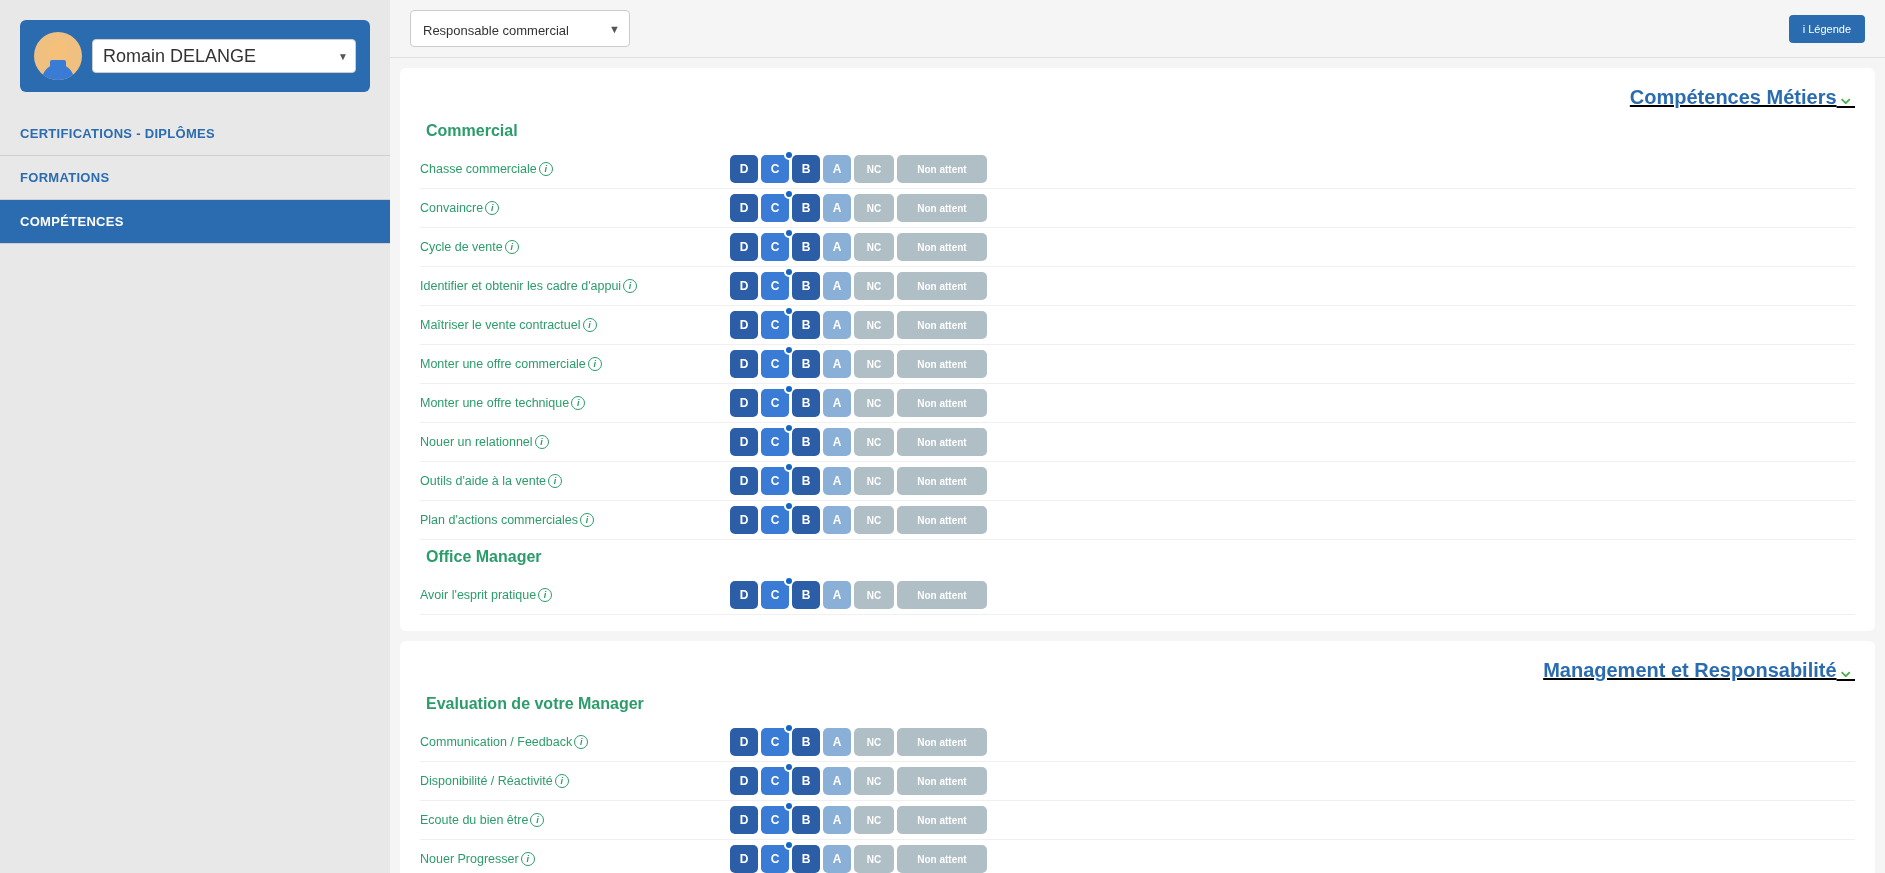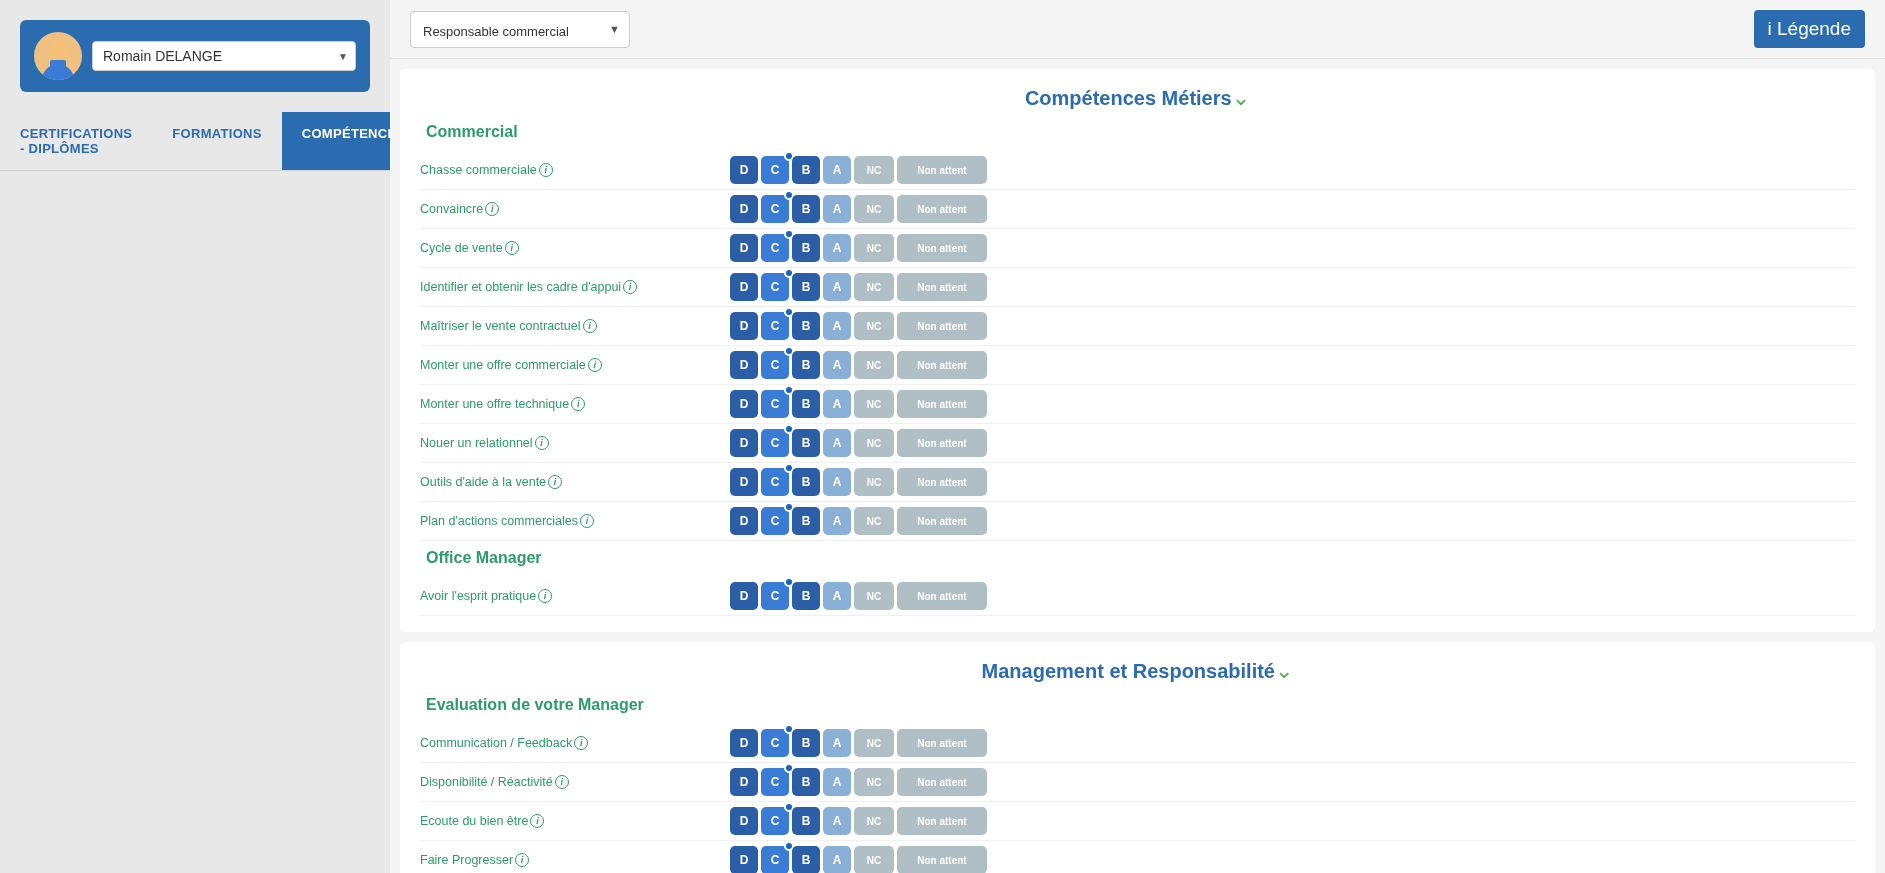--- a/index.html
+++ b/index.html
@@ -35,38 +35,38 @@
     .profile-select-wrapper {
       flex: 1;
       position: relative;
     }
     .profile-select {
       width: 100%;
       background: white;
       border: 1px solid #ccc;
       border-radius: 4px;
       padding: 6px 28px 6px 10px;
-      font-size: 14px;
+      font-size: 18px;
       color: #333;
       appearance: none;
       cursor: pointer;
     }
     .select-arrow {
       position: absolute;
       right: 8px;
       top: 50%;
       transform: translateY(-50%);
       font-size: 10px;
       color: #555;
       pointer-events: none;
     }
 
     .sidebar-nav {
       display: flex;
-      flex-direction: row;
+      flex-direction: column;
     }
     .sidebar-nav-item {
       padding: 14px 20px;
       font-size: 13px;
       color: #2b6cb0;
       font-weight: 600;
       cursor: pointer;
       border-bottom: 1px solid #d0d0d0;
       background: #e8e8e8;
       letter-spacing: 0.3px;
@@ -123,39 +123,40 @@
       pointer-events: none;
       font-size: 11px;
       color: #555;
     }
     .legende-button {
       background: #2b6cb0;
       color: white;
       border: none;
       border-radius: 4px;
       padding: 8px 14px;
-      font-size: 19px;
+      font-size: 11px;
       cursor: pointer;
       display: flex;
       align-items: center;
       gap: 5px;
     }
 
     
     .section {
       background: white;
       margin: 10px 10px;
       border-radius: 6px;
       padding: 16px 20px;
     }
     .section-header {
       display: flex;
-      justify-content: center;
+      justify-content: flex-end;
       align-items: center;
       margin-bottom: 12px;
+      text-decoration: underline;
     }
     .section-title {
       color: #2b6cb0;
       font-size: 20px;
       font-weight: 700;
     }
     .chevron-icon {
       color: #4caf50;
       font-size: 22px;
       cursor: pointer;
@@ -501,21 +502,21 @@
         <div class="badge badge-c" style="position:relative;">C<span class="dot-indicator"></span></div>
         <div class="badge badge-b">B</div>
         <div class="badge badge-a">A</div>
         <div class="badge badge-nc">NC</div>
         <div class="badge badge-non-attent">Non attent</div>
       </div>
     </div>
 
     <div class="skill-row">
       <div class="skill-name">
-        <span>Faire Progresser</span>
+        <span>Nouer Progresser</span>
         <span class="info-icon">i</span>
       </div>
       <div class="skill-badges">
         <div class="badge badge-d">D</div>
         <div class="badge badge-c" style="position:relative;">C<span class="dot-indicator"></span></div>
         <div class="badge badge-b">B</div>
         <div class="badge badge-a">A</div>
         <div class="badge badge-nc">NC</div>
         <div class="badge badge-non-attent">Non attent</div>
       </div>

